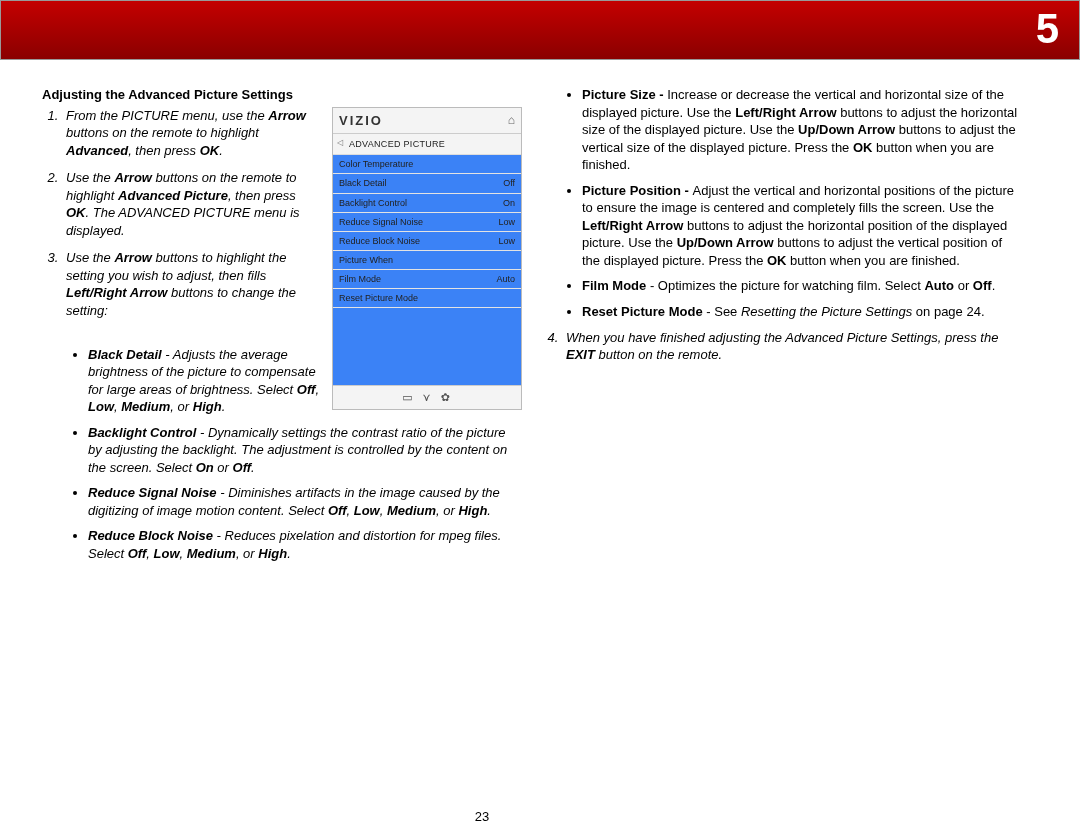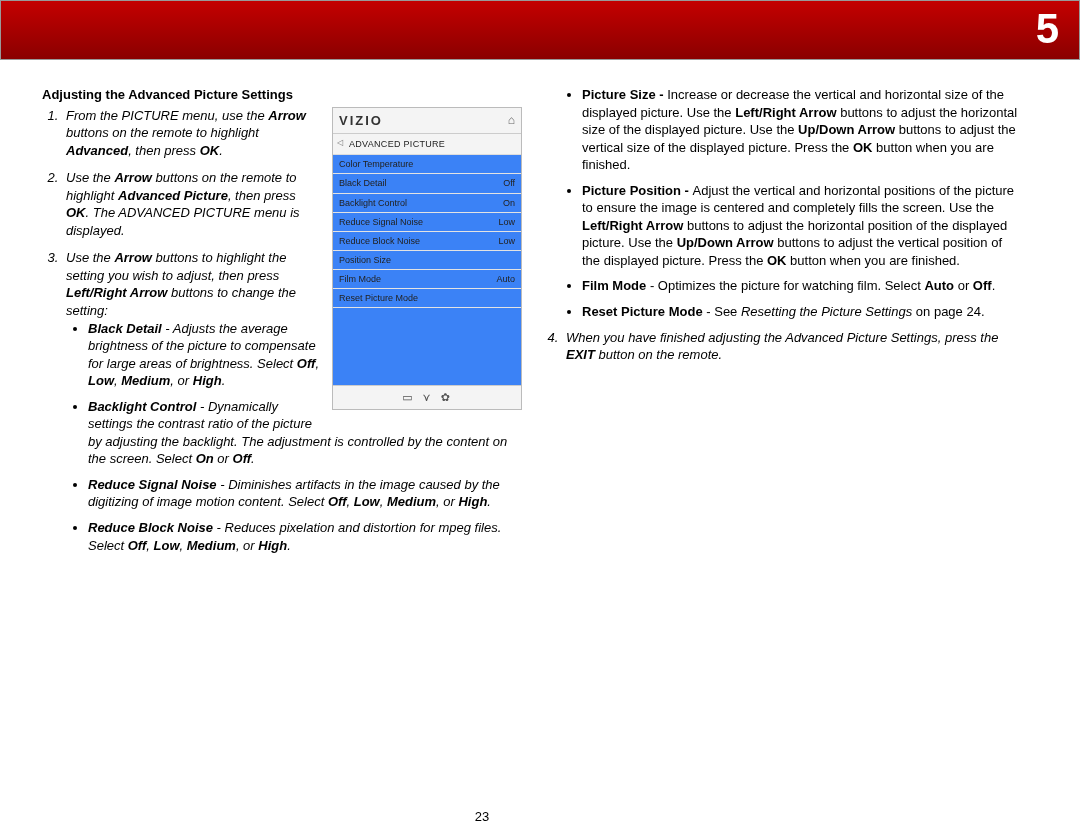--- a/index.html
+++ b/index.html
@@ -81,21 +81,21 @@
                 </div>
                 <div class="mirow">
                   <span>Reduce Signal Noise</span>
                   <span>Low</span>
                 </div>
                 <div class="mirow">
                   <span>Reduce Block Noise</span>
                   <span>Low</span>
                 </div>
                 <div class="mirow">
-                  <span>Position Size</span>
+                  <span>Picture When</span>
                   <span></span>
                 </div>
                 <div class="mirow">
                   <span>Film Mode</span>
                   <span>Auto</span>
                 </div>
                 <div class="mirow">
                   <span>Reset Picture Mode</span>
                   <span></span>
                 </div>
@@ -109,23 +109,23 @@
         </div>
 
         <ol>
           <li>
             <span>From the PICTURE menu, use the </span><span class="b">Arrow</span><span> buttons on the remote to highlight </span><span class="b">Advanced</span><span>, then press </span><span class="b">OK</span><span>.</span>
           </li>
           <li>
             <span>Use the </span><span class="b">Arrow</span><span> buttons on the remote to highlight </span><span class="b">Advanced Picture</span><span>, then press </span><span class="b">OK</span><span>. The ADVANCED PICTURE menu is displayed.</span>
           </li>
           <li>
-            <span>Use the </span><span class="b">Arrow</span><span> buttons to highlight the setting you wish to adjust, then press </span><span class="b">Left/Right Arrow</span><span> buttons to change the setting:</span>
+            <span>Use the </span><span class="b">Arrow</span><span> buttons to highlight the setting you wish to adjust, then fills </span><span class="b">Left/Right Arrow</span><span> buttons to change the setting:</span>
 
-            <ul style="margin-top:0">
+            <ul style="margin-top:26px">
               <li>
                 <span class="b">Black Detail</span><span> - Adjusts the average brightness of the picture to compensate for large areas of brightness. Select </span><span class="b">Off</span><span>, </span><span class="b">Low</span><span>, </span><span class="b">Medium</span><span>, or </span><span class="b">High</span><span>.</span>
               </li>
               <li>
                 <span class="b">Backlight Control</span><span> - Dynamically settings the contrast ratio of the picture by adjusting the backlight. The adjustment is controlled by the content on the screen. Select </span><span class="b">On</span><span> or </span><span class="b">Off</span><span>.</span>
               </li>
               <li>
                 <span class="b">Reduce Signal Noise</span><span> - Diminishes artifacts in the image caused by the digitizing of image motion content. Select </span><span class="b">Off</span><span>, </span><span class="b">Low</span><span>, </span><span class="b">Medium</span><span>, or </span><span class="b">High</span><span>.</span>
               </li>
               <li>

